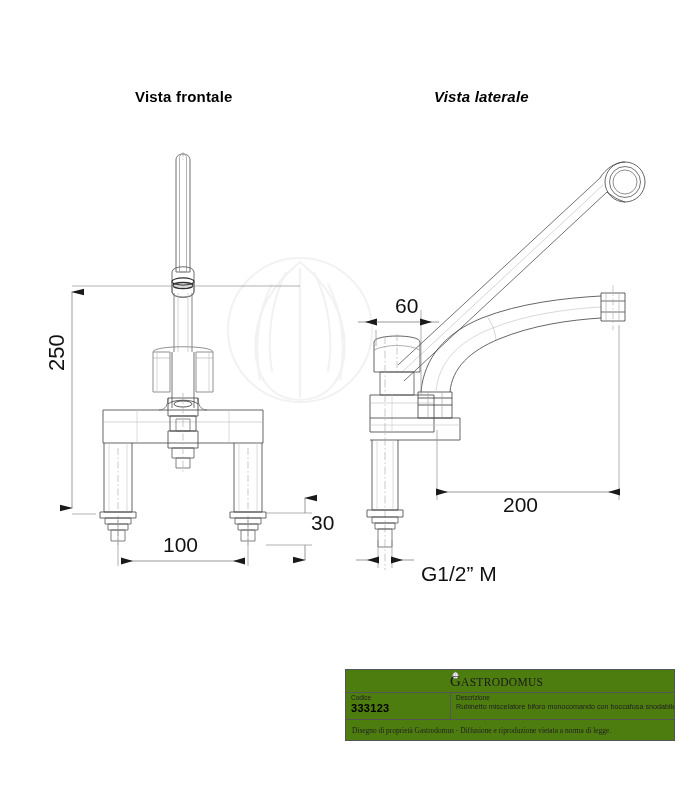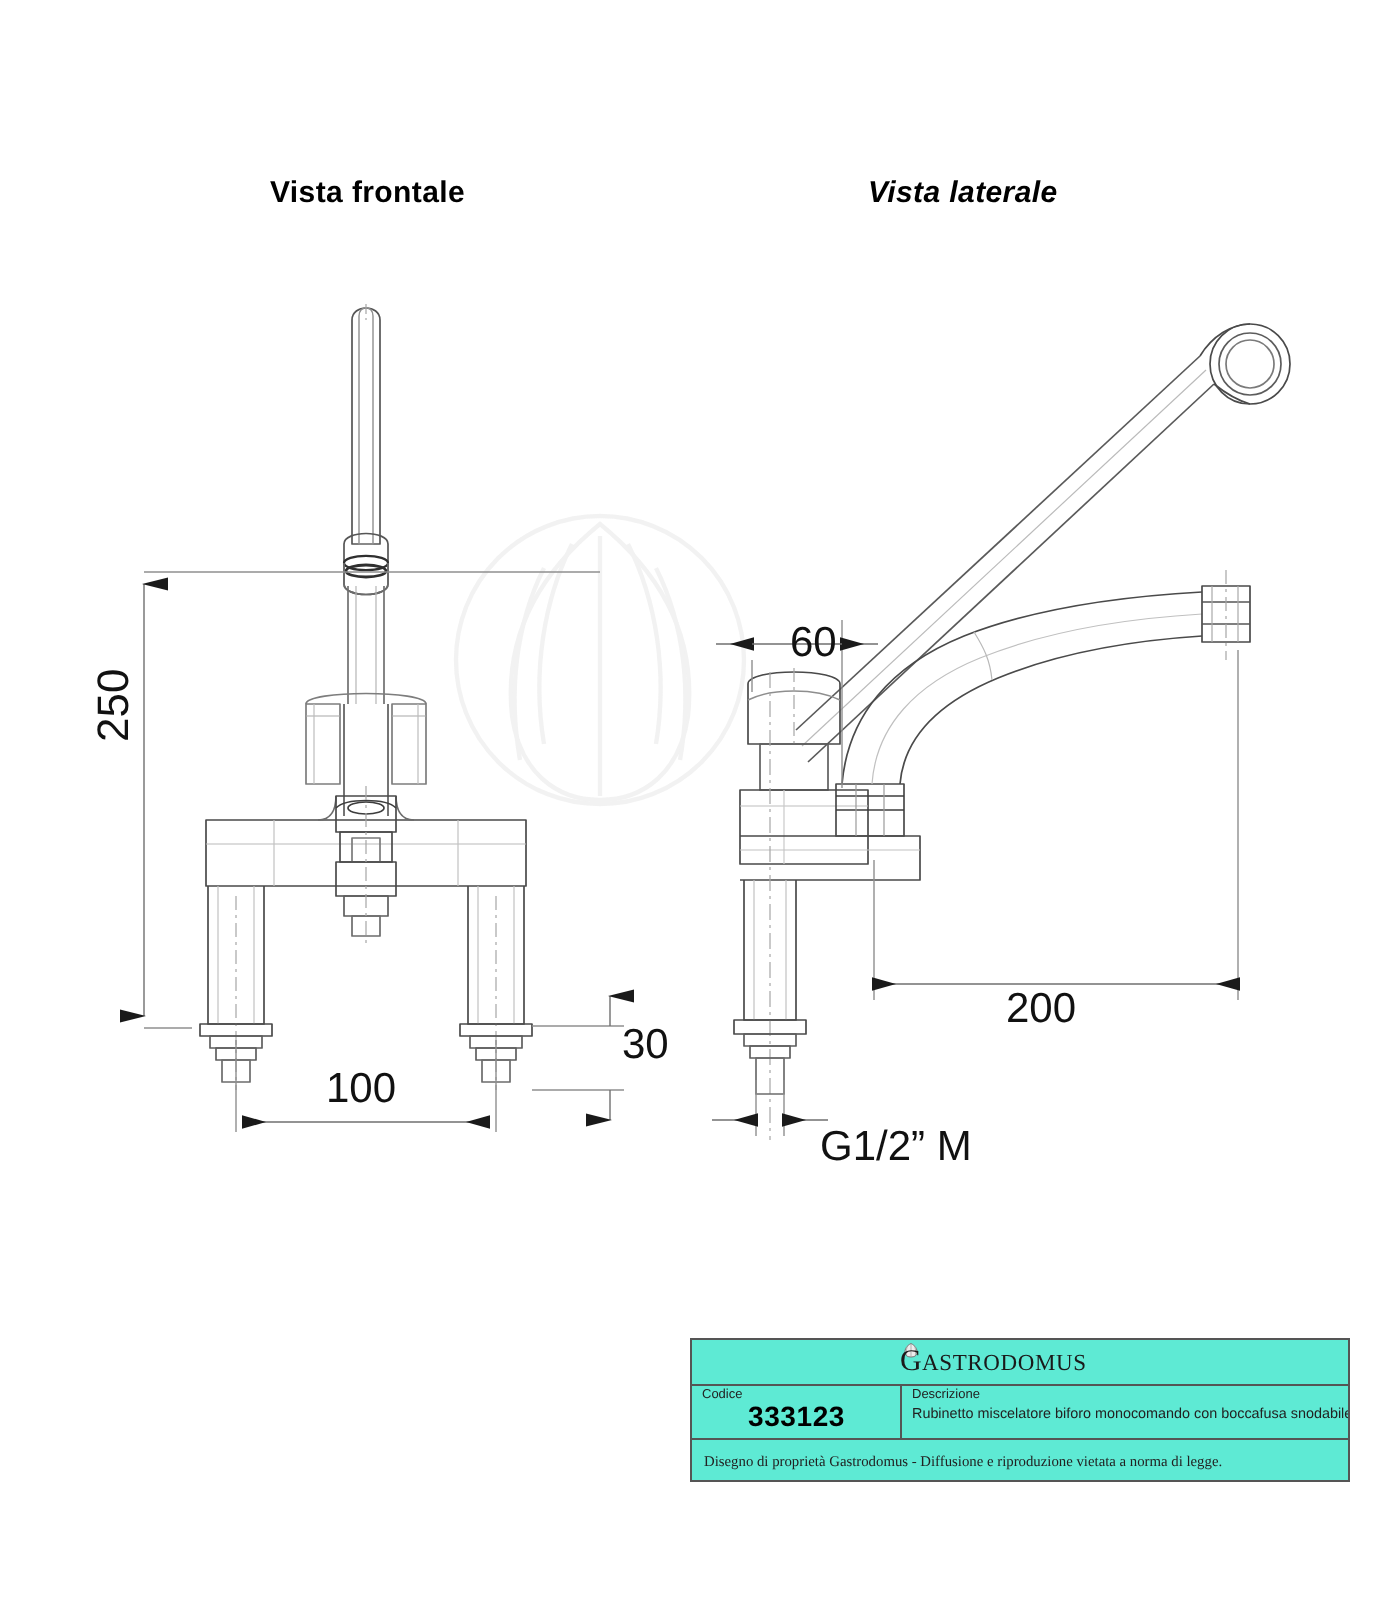--- a/index.html
+++ b/index.html
@@ -25,32 +25,32 @@
 
   .dimtext{
     position:absolute;
     font-size:21px;
     color:#111;
     white-space:nowrap;
   }
   #dim-250{left:44px;top:371px;transform:rotate(-90deg);transform-origin:left top;font-size:22px;}
   #dim-155{left:163px;top:533px;}
   #dim-30{left:283px;top:511px;margin-left:28px;}
-  #dim-60{left:395px;top:310px;text-align:center;}
+  #dim-60{left:395px;top:294px;text-align:center;}
   #dim-200{left:503px;top:493px;}
-  #dim-thread{left:410px;top:562px;font-size:21px;}
+  #dim-thread{left:421px;top:562px;font-size:21px;}
 
   
   #titleblock{
     position:absolute;
     left:345px;top:669px;
     width:330px;height:72px;
     border:1px solid #555;
     box-sizing:border-box;
-    background:#5eead4;
+    background:#4d7c0f;
   }
   #tb-logo-row{
     height:23px;
     border-bottom:1px solid #555;
     box-sizing:border-box;
     position:relative;
   }
   #tb-logo{
     position:absolute;
     left:104px;top:3px;
@@ -84,26 +84,25 @@
     padding:1px 0 0 5px;
     overflow:hidden;
   }
   .tb-label{
     font-size:6.5px;
     color:#222;
     line-height:8px;
     white-space:nowrap;
   }
   #tb-code-value{
-    font-size:14px;
+    font-size:11px;
     font-weight:bold;
     color:#000;
     line-height:13px;
     letter-spacing:.3px;
-    margin-left:23px;
   }
   #tb-desc-value{
     font-size:7.2px;
     color:#222;
     line-height:10px;
     white-space:nowrap;
   }
   #tb-foot-row{
     height:20px;
     box-sizing:border-box;

